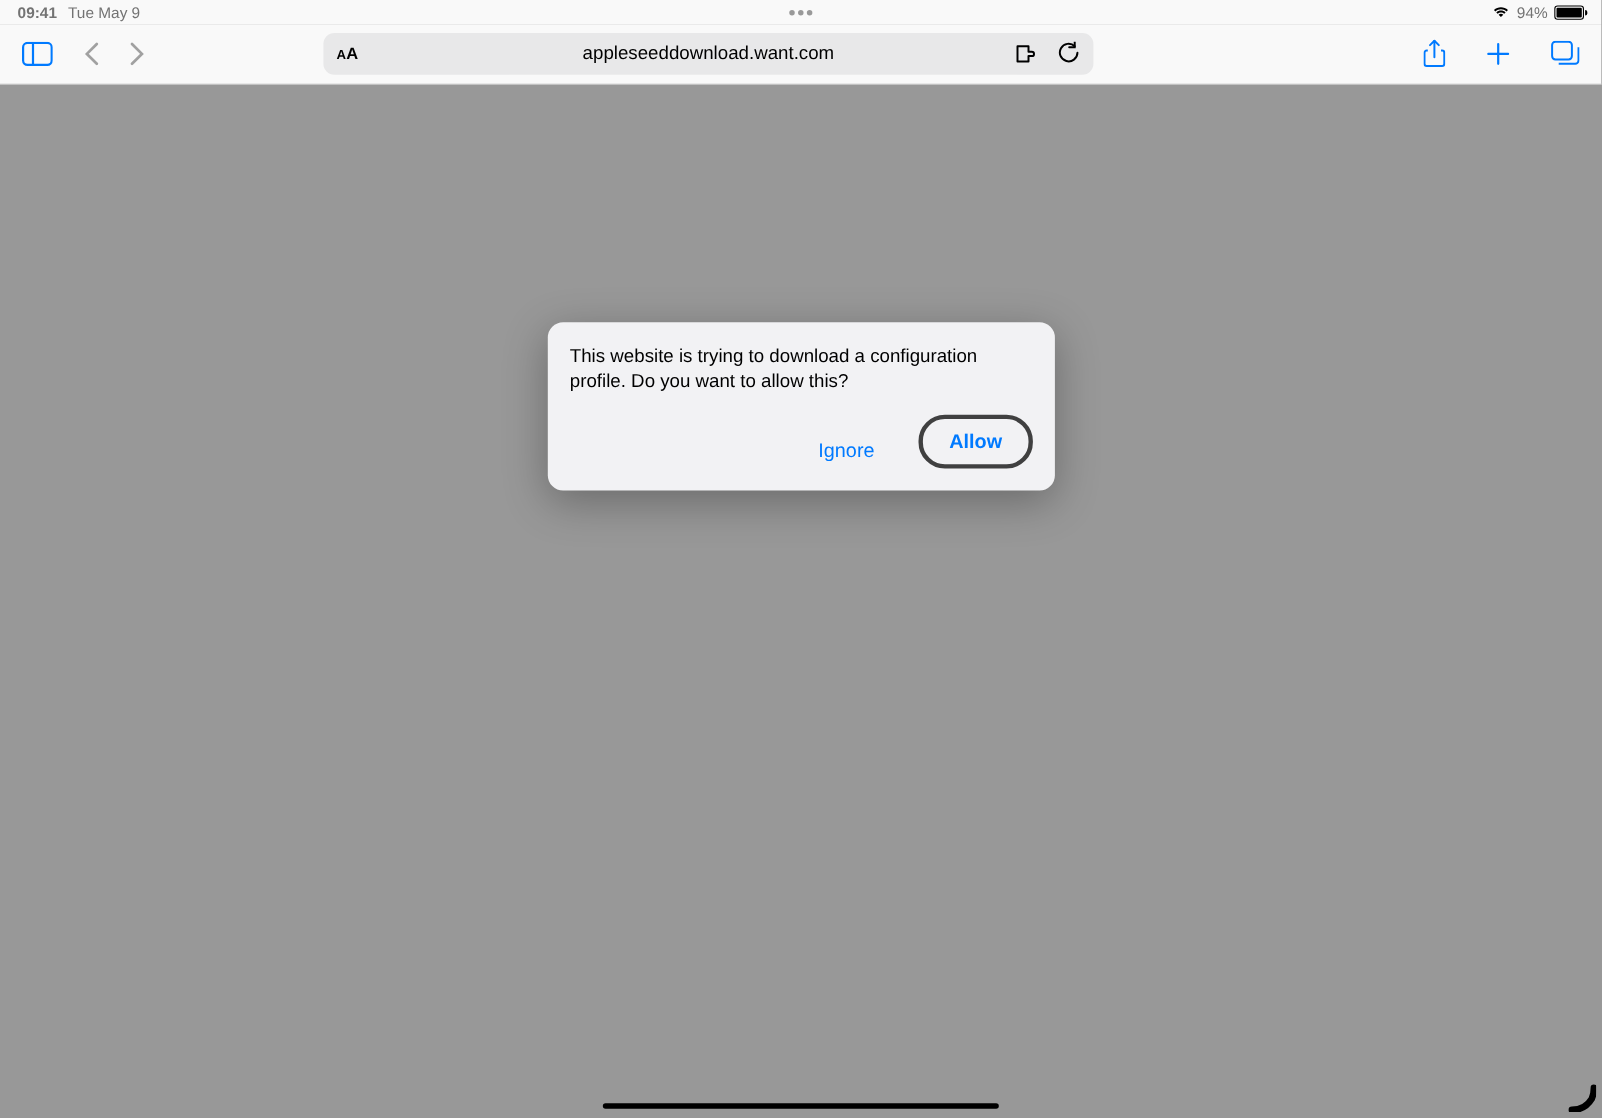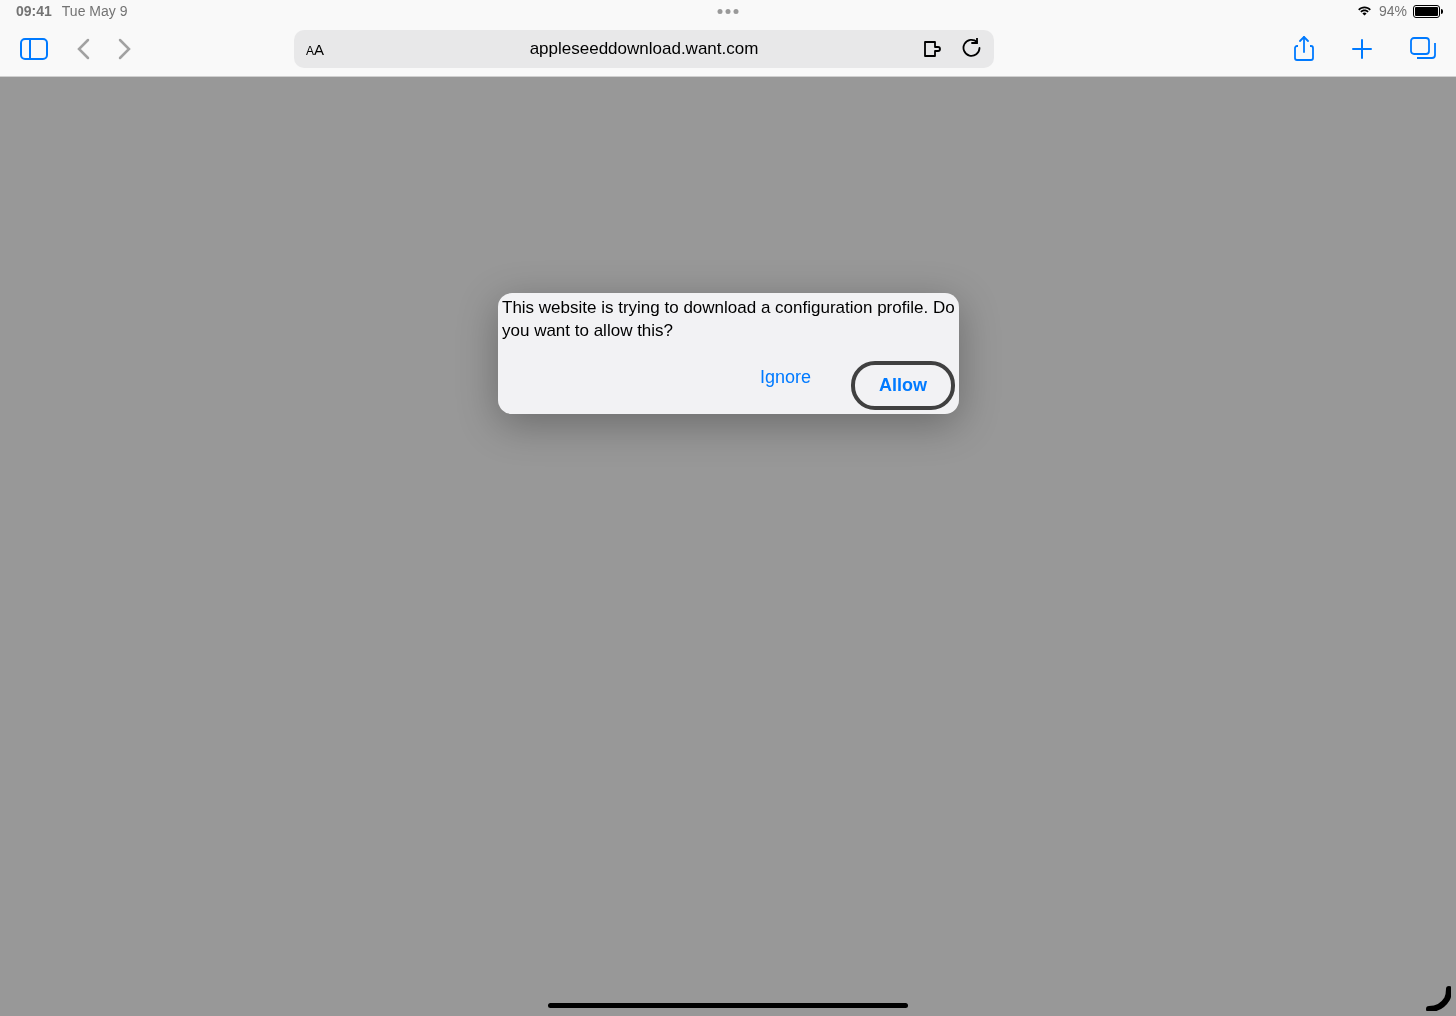--- a/index.html
+++ b/index.html
@@ -141,21 +141,21 @@
       align-items: center;
       padding: 0 12px;
       position: relative;
       margin-left: auto;
       margin-right: auto;
     }
     
     .aa-icon {
       font-size: 15px;
       color: #000;
-      font-weight: 400;
+      font-weight: 700;
     }
     
     .aa-small {
       font-size: 12px;
     }
     
     .address-text {
       position: absolute;
       left: 50%;
       transform: translateX(-50%);
@@ -182,34 +182,34 @@
     
     
     .dialog {
       position: absolute;
       top: 293px;
       left: 498px;
       width: 461px;
       background: #f2f2f4;
       border-radius: 14px;
       box-shadow: 0 10px 40px rgba(0,0,0,0.3);
-      padding: 4px;
+      padding: 20px;
     }
     
     .dialog-message {
       font-size: 17px;
       color: #000;
       line-height: 1.35;
       margin-bottom: 18px;
     }
     
     .dialog-buttons {
       display: flex;
       justify-content: flex-end;
-      align-items: flex-start;
+      align-items: flex-end;
       gap: 30px;
     }
     
     .dialog-btn {
       font-size: 18px;
       color: #007aff;
       cursor: pointer;
       background: none;
       border: none;
       padding: 6px 10px;

